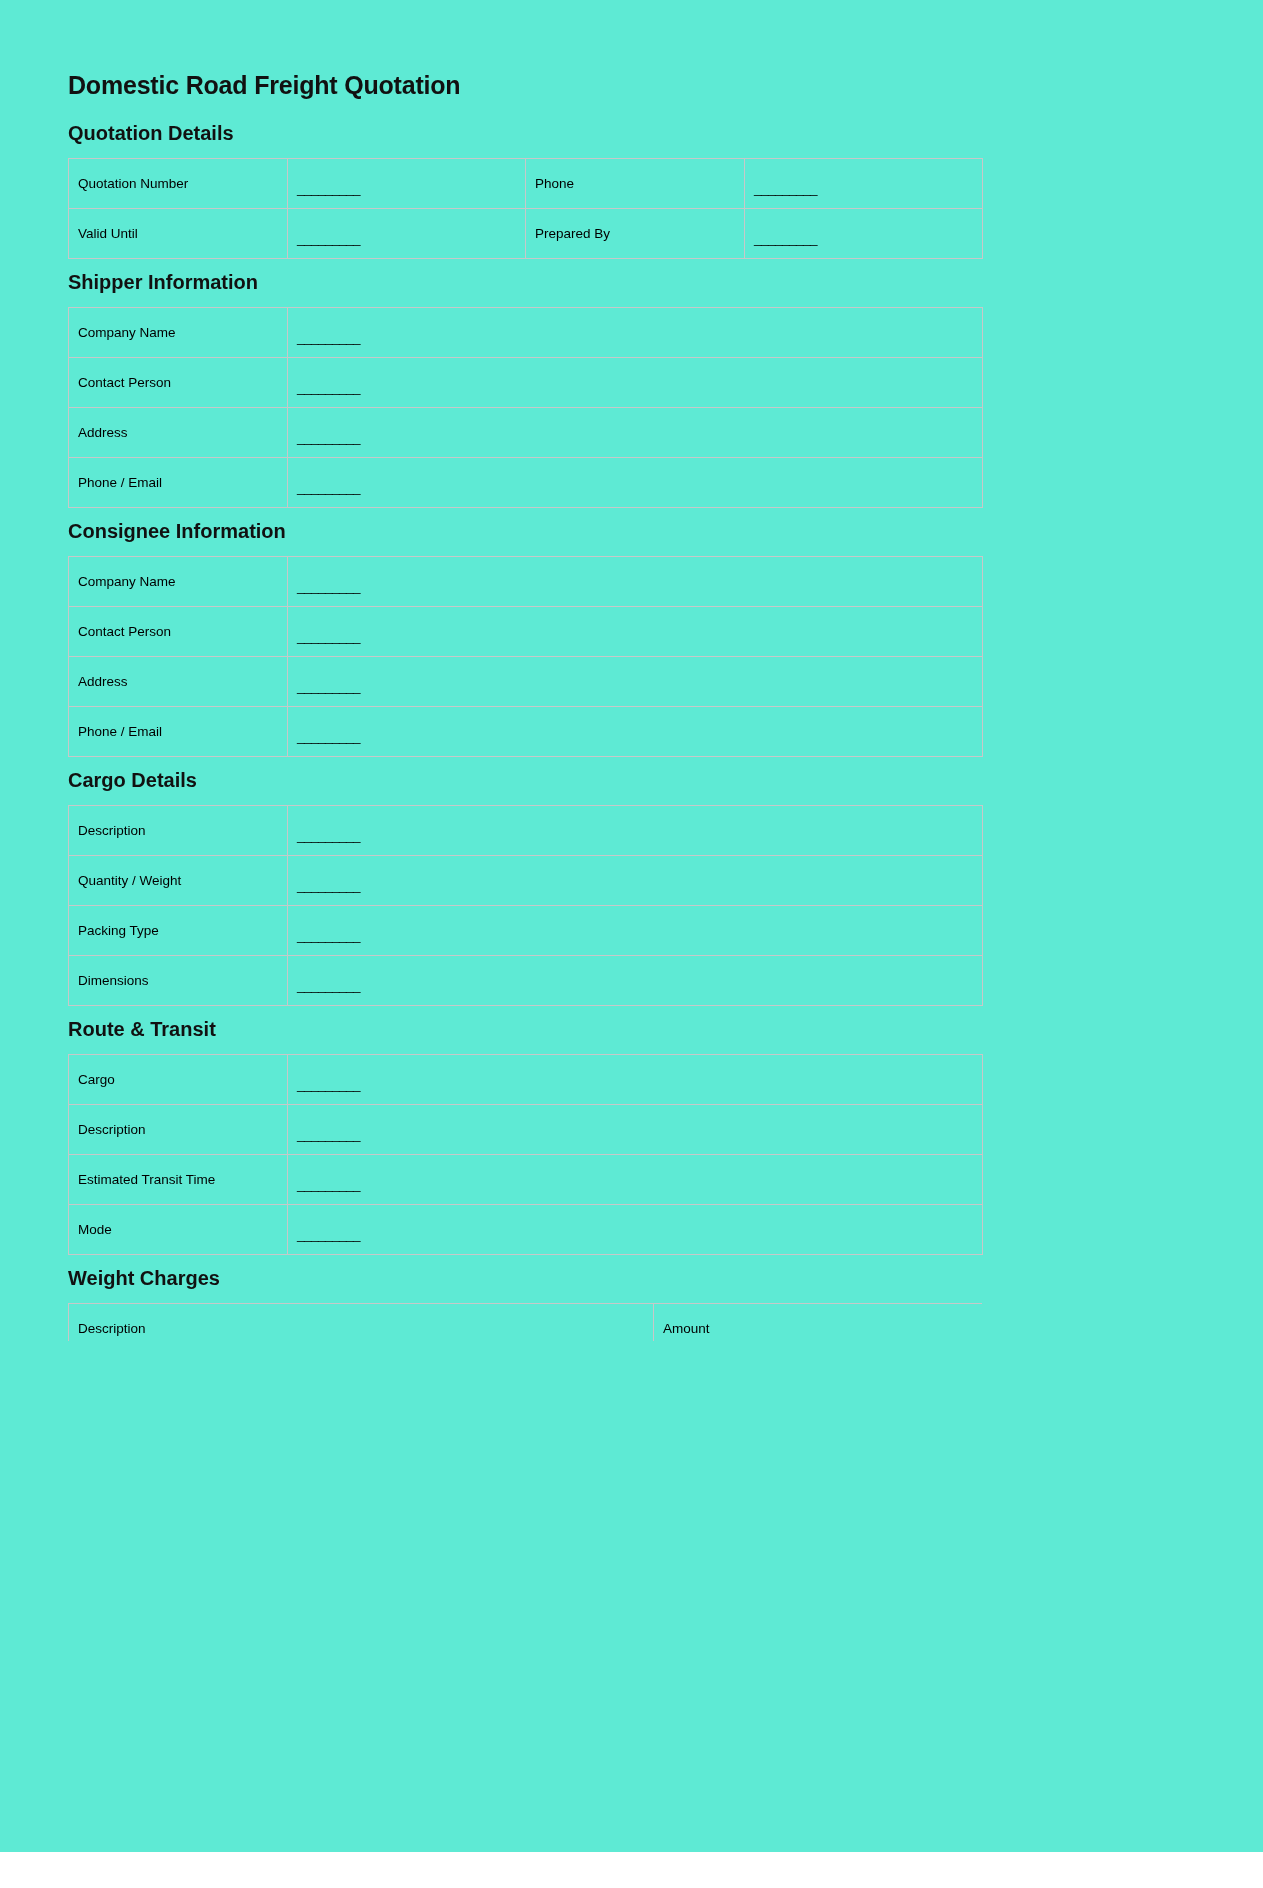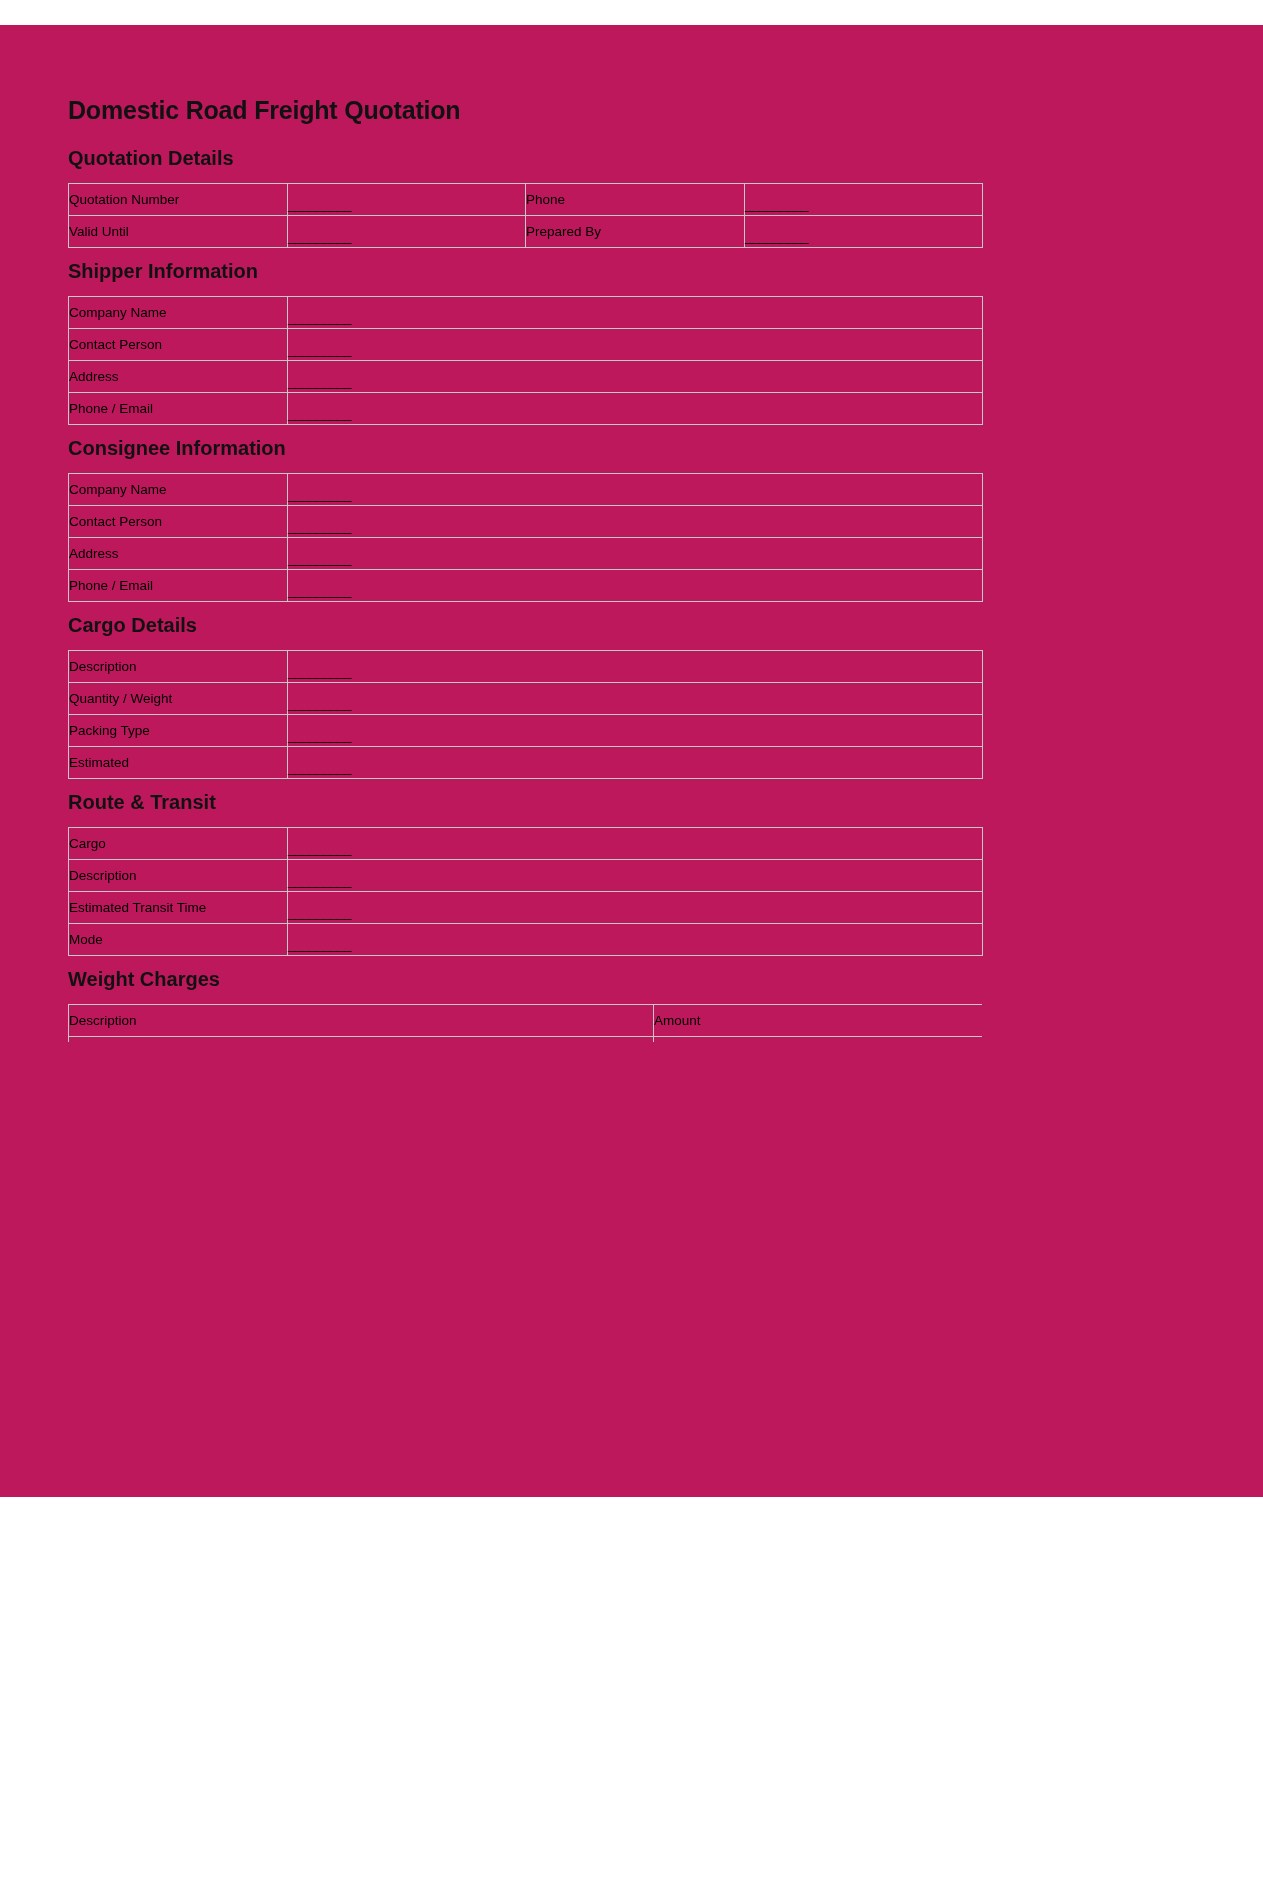--- a/index.html
+++ b/index.html
@@ -12,23 +12,22 @@
     height: 1888px;
     font-family: "Liberation Sans", sans-serif;
     color: #000000;
     position: relative;
     overflow: hidden;
   }
   .page {
     position: absolute;
     left: 0; top: 0;
     width: 1263px;
-    height: 1472px;
-    background: #be185d;
-    margin-top: 25px;
+    height: 1852px;
+    background: #5eead4;
   }
   .content {
     position: absolute;
     left: 68px;
     top: 0;
     width: 914px;
   }
   
   .doc-title {
     font-size: 25px;
@@ -53,21 +52,21 @@
   }
   
   table.form-table {
     border-collapse: collapse;
     width: 914px;
     table-layout: fixed;
     font-size: 13.5px;
   }
   table.form-table td, table.form-table th {
     border: 1px solid #c8c8c8;
-    padding: 0;
+    padding: 9px;
     height: 31px;
     vertical-align: middle;
     text-align: left;
     font-weight: normal;
   }
   .cell-label {
     font-weight: bold;
     padding-left: 11px;
     font-size: 13.5px;
     color: #000;
@@ -218,21 +217,21 @@
           </tr>
           <tr>
             <td class="cell-label">Quantity / Weight</td>
             <td class="cell-value"><span class="blank">_________</span></td>
           </tr>
           <tr>
             <td class="cell-label">Packing Type</td>
             <td class="cell-value"><span class="blank">_________</span></td>
           </tr>
           <tr>
-            <td class="cell-label">Estimated</td>
+            <td class="cell-label">Dimensions</td>
             <td class="cell-value"><span class="blank">_________</span></td>
           </tr>
         </tbody>
       </table>
     </div>
 
     <div class="section-wrap">
       <h2 class="section-title">Route &amp; Transit</h2>
       <table class="form-table">
         <colgroup>

